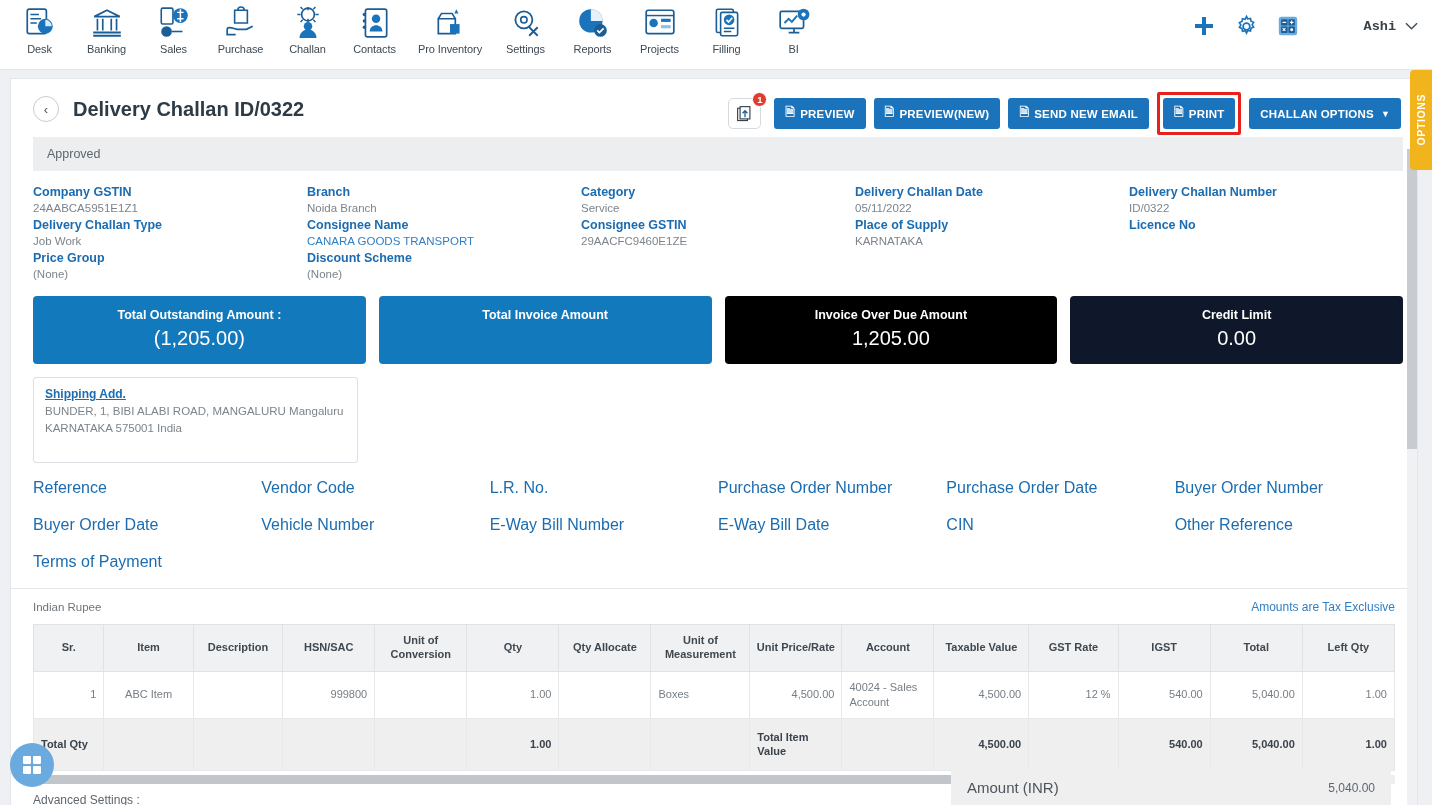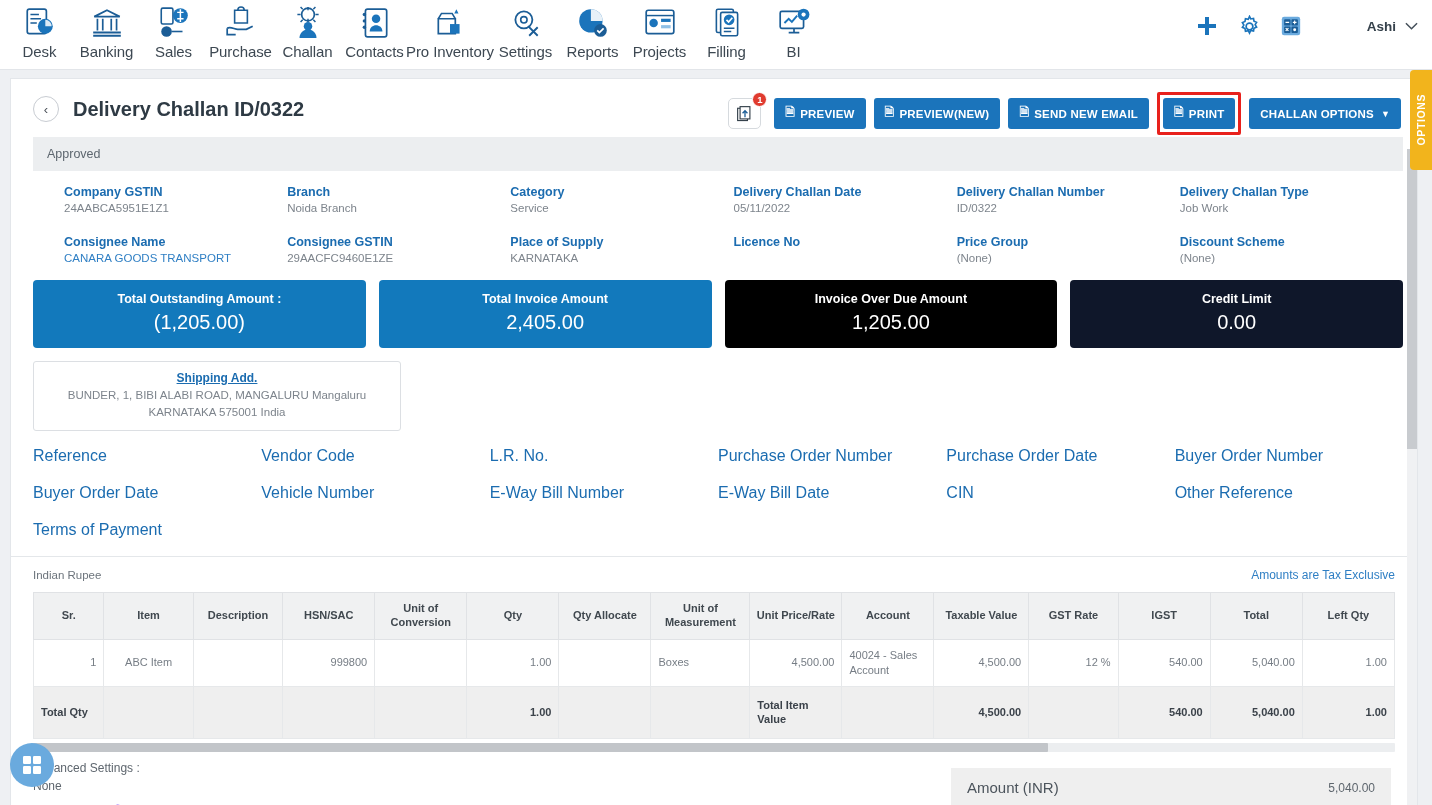--- a/index.html
+++ b/index.html
@@ -18,28 +18,28 @@
     border-bottom: 1px solid #e2e5e9;
     position: relative;
   }
   .nav-items { display: flex; align-items: flex-start; padding-left: 6px; padding-top: 4px; }
   .nav-item {
     width: 67px; display: flex; flex-direction: column;
     align-items: center; cursor: pointer; padding-top: 2px;
   }
   .nav-item .ico { width: 34px; height: 34px; display: block; }
   .nav-item .lbl {
-    font-size: 15px; color: #3d4852; margin-top: 3px;
+    font-size: 11px; color: #3d4852; margin-top: 3px;
     white-space: nowrap; letter-spacing: -0.1px;
   }
   .nav-item:nth-child(7) { width: 84px; }
 
   .topnav-right {
     position: absolute; right: 14px; top: 14px;
-    display: flex; align-items: center; gap: 19px;
+    display: flex; align-items: center; gap: 19px; font-family: Liberation Mono, monospace;
   }
   .tn-icon { cursor: pointer; display: block; }
   .user-box { display: flex; align-items: center; gap: 9px; margin-left: 46px; cursor: pointer; }
   .user-name { font-size: 13.5px; color: #35414b; font-weight: bold; }
 
   
   .page {
     margin: 8px 14px 0 10px;
     background: #fff;
     border: 1px solid #e3e6ea;
@@ -114,22 +114,22 @@
   }
 
   
   .status-bar {
     background: #eceef0; margin: 2px 14px 0 22px;
     padding: 10px 14px; font-size: 12.5px; color: #5d666f;
   }
 
   
   .fields {
-    display: grid; grid-template-columns: repeat(6, 1fr);
-    padding: 14px 14px 0 22px; row-gap: 21px; margin-left: 31px;
+    display: grid; grid-template-columns: repeat(5, 1fr);
+    padding: 14px 14px 0 22px; row-gap: 4px;
   }
   .fld-label { font-size: 12.5px; color: #1b6cb0; font-weight: bold; margin-bottom: 3px; }
   .fld-value { font-size: 11.5px; color: #7d848c; }
   .fld-value.link { color: #2f7fc4; }
 
   
   .cards {
     display: flex; gap: 13px;
     padding: 16px 14px 0 22px;
   }
@@ -139,23 +139,22 @@
   }
   .card-label { font-size: 12.5px; font-weight: bold; margin-bottom: 5px; }
   .card-value { font-size: 20px; }
   .c-blue { background: #1279bc; }
   .c-amber { background: #000000; }
   .c-green { background: #0f172a; }
 
   
   .ship-wrap { padding: 13px 14px 0 22px; }
   .ship-box {
-    width: 368px; border: 1px solid #dcdfe3; border-radius: 3px;
-    padding: 9px 11px 10px;
-    text-align: center;
+    width: 325px; border: 1px solid #dcdfe3; border-radius: 3px;
+    padding: 9px 11px 26px;
   }
   .ship-title {
     font-size: 12px; color: #1b6cb0; font-weight: bold;
     text-decoration: underline; margin-bottom: 2px; cursor: pointer;
   }
   .ship-line { font-size: 11.5px; color: #7d848c; line-height: 1.45; }
 
   
   .reffields {
     display: grid; grid-template-columns: repeat(6, 1fr);
@@ -493,21 +492,20 @@
     </div>
   </div>
 
   <div class="cards">
     <div class="card c-blue">
       <div class="card-label">Total Outstanding Amount :</div>
       <div class="card-value">(1,205.00)</div>
     </div>
     <div class="card c-blue">
       <div class="card-label">Total Invoice Amount</div>
-      <div class="card-value">2,405.00</div>
     </div>
     <div class="card c-amber">
       <div class="card-label">Invoice Over Due Amount</div>
       <div class="card-value">1,205.00</div>
     </div>
     <div class="card c-green">
       <div class="card-label">Credit Limit</div>
       <div class="card-value">0.00</div>
     </div>
   </div>

